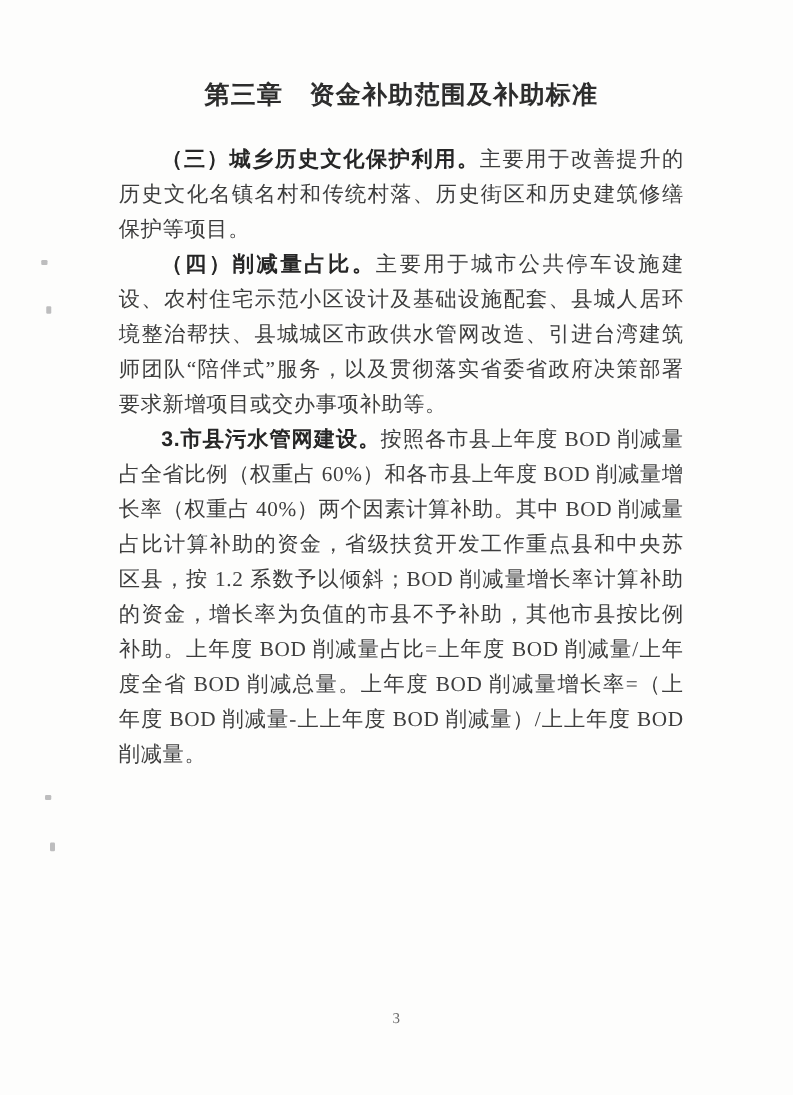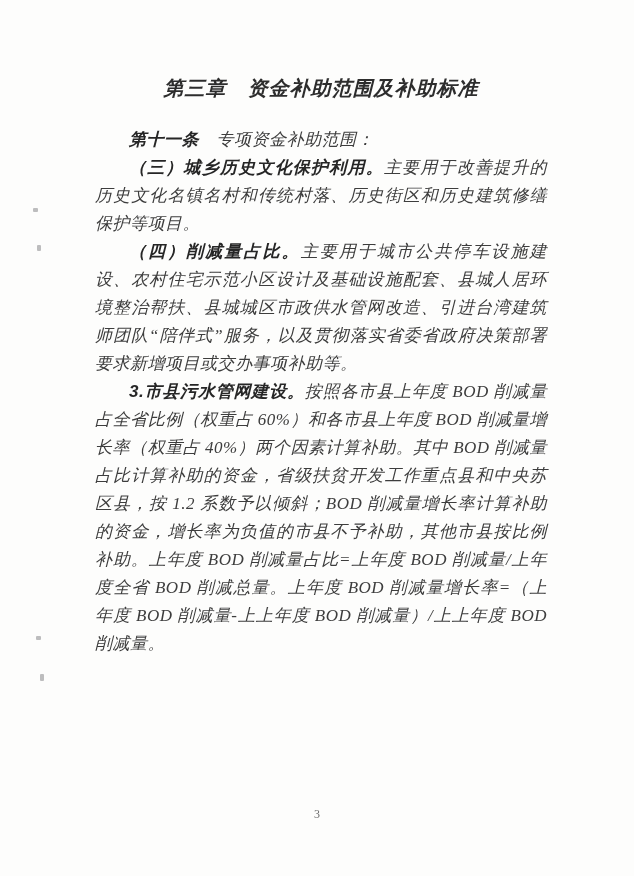--- a/index.html
+++ b/index.html
@@ -13,23 +13,22 @@
     height: 876px;
     margin: 0 auto;
     background: #fdfdfc;
     overflow: hidden;
     font-family: "Liberation Serif", "DejaVu Serif", serif;
     color: #3a3a3a;
   }
   .content {
     position: absolute;
     left: 95px;
-    top: 74px;
+    top: 62px;
     width: 452px;
-    font-style: italic;
   }
   .chapter-title {
     margin: 0 0 24px 0;
     font-family: "Liberation Sans", "DejaVu Sans", sans-serif;
     font-size: 20px;
     line-height: 28px;
     font-weight: 700;
     letter-spacing: 1px;
     text-align: center;
     color: #2d2d2d;
@@ -79,21 +78,20 @@
 
   <div class="scan-artifact artifact-1"></div>
   <div class="scan-artifact artifact-2"></div>
   <div class="scan-artifact artifact-3"></div>
   <div class="scan-artifact artifact-4"></div>
 
   <div class="content">
 
     <h1 class="chapter-title">第三章　资金补助范围及补助标准</h1>
 
-    <p class="para"><span class="lead">第十一条</span><span class="rest">　专项资金补助范围：</span></p>
 
 
 
     <p class="para"><span class="lead">（三）城乡历史文化保护利用。</span><span class="rest">主要用于改善提升的历史文化名镇名村和传统村落、历史街区和历史建筑修缮保护等项目。</span></p>
 
     <p class="para"><span class="lead">（四）削减量占比。</span><span class="rest">主要用于城市公共停车设施建设、农村住宅示范小区设计及基础设施配套、县城人居环境整治帮扶、县城城区市政供水管网改造、引进台湾建筑师团队“陪伴式”服务，以及贯彻落实省委省政府决策部署要求新增项目或交办事项补助等。</span></p>
 
 
 
     <p class="para"><span class="lead">3.市县污水管网建设。</span><span class="rest">按照各市县上年度 BOD 削减量占全省比例（权重占 60%）和各市县上年度 BOD 削减量增长率（权重占 40%）两个因素计算补助。其中 BOD 削减量占比计算补助的资金，省级扶贫开发工作重点县和中央苏区县，按 1.2 系数予以倾斜；BOD 削减量增长率计算补助的资金，增长率为负值的市县不予补助，其他市县按比例补助。上年度 BOD 削减量占比=上年度 BOD 削减量/上年度全省 BOD 削减总量。上年度 BOD 削减量增长率=（上年度 BOD 削减量-上上年度 BOD 削减量）/上上年度 BOD 削减量。</span></p>

